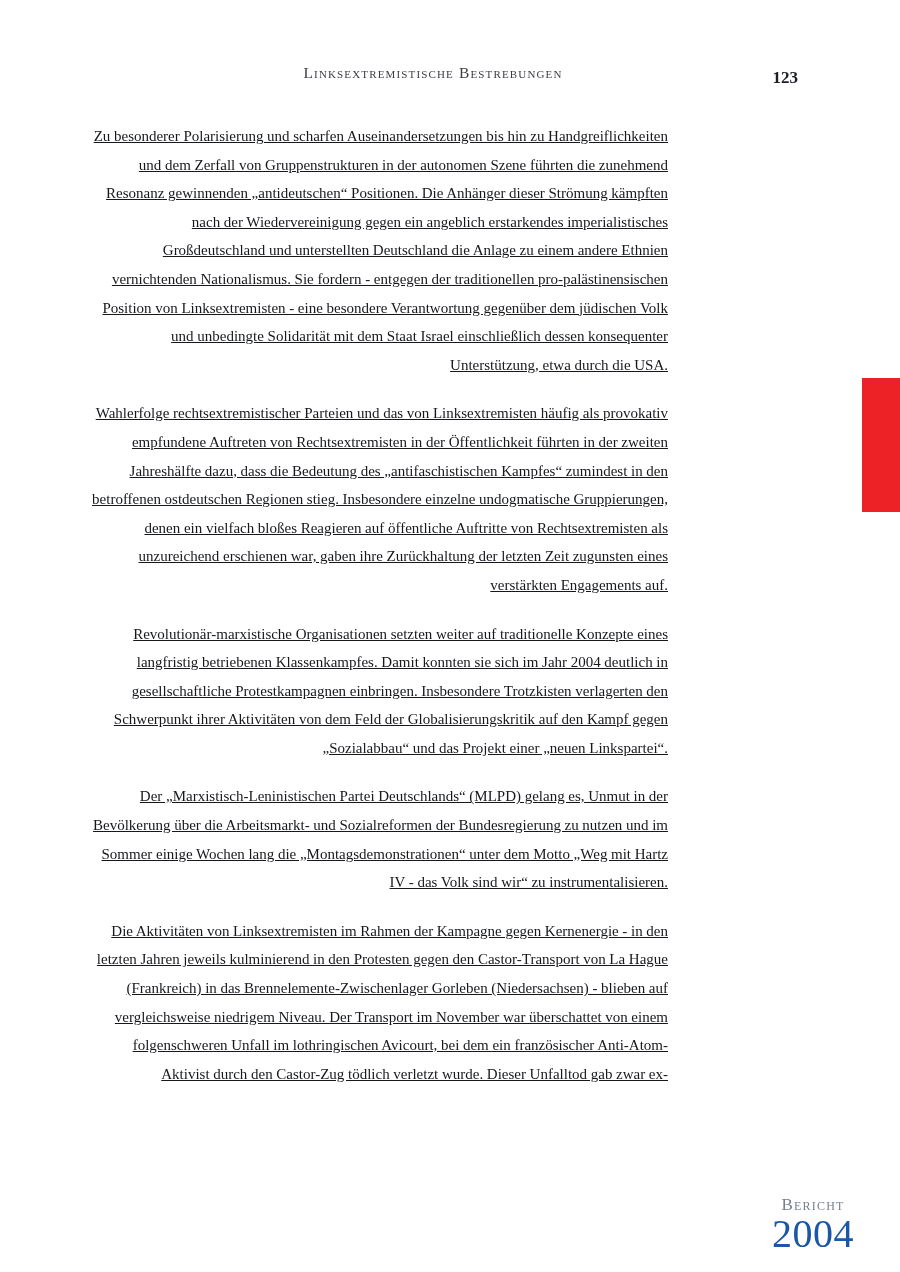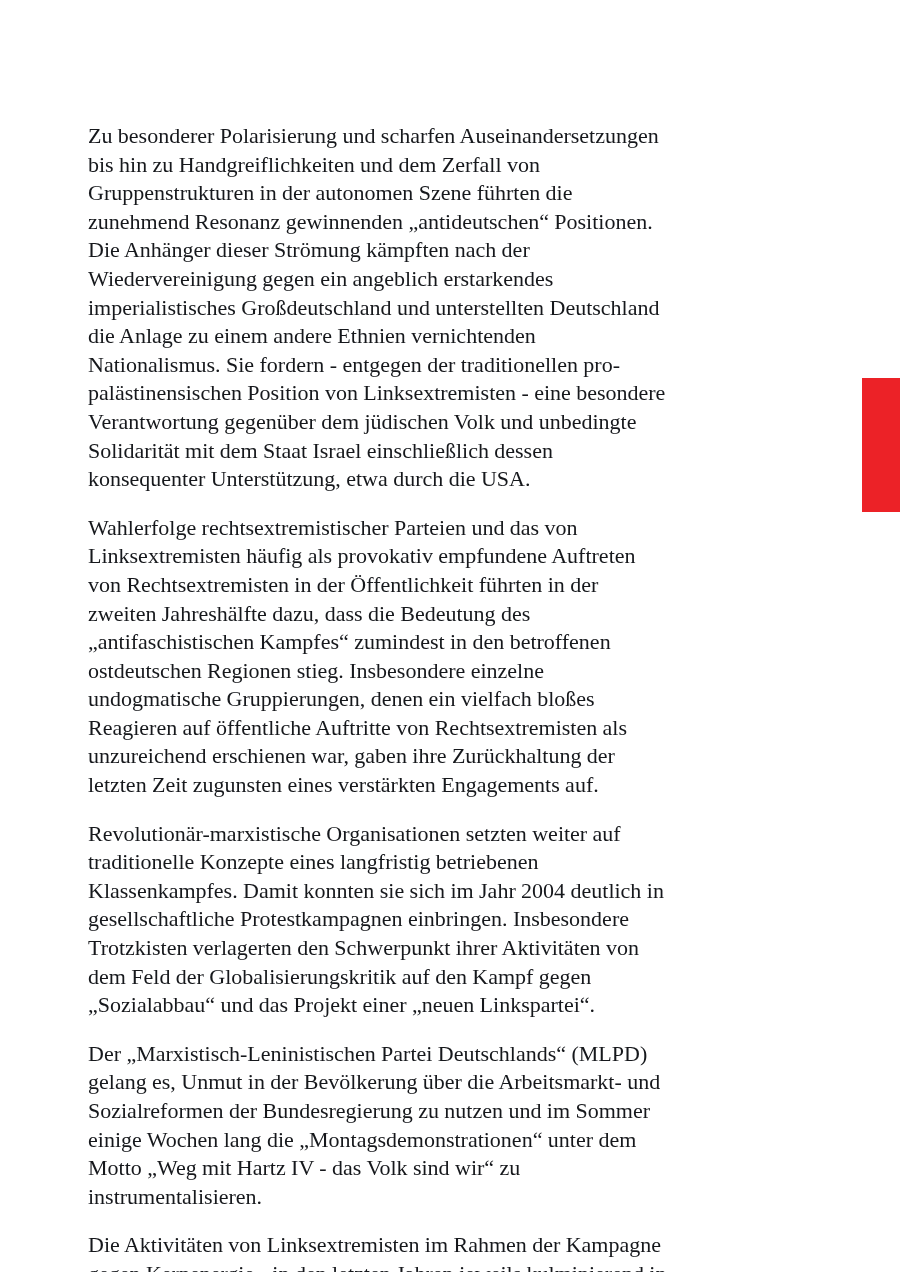--- a/index.html
+++ b/index.html
@@ -57,27 +57,28 @@
   }
 
   
   .textcol {
     position: absolute;
     left: 88px;
     top: 122px;
     width: 580px;
   }
   .para {
-    font-size: 22px;
+    font-size: 15px;
     line-height: 28.6px;
     color: #16181c;
-    text-align: left;
+    text-align: right;
     margin: 0 0 20px 0;
     word-spacing: -0.1px;
     hyphens: none;
+    text-decoration: underline;
   }
   .para:last-child {
     margin-bottom: 8px;
   }
 
   
   .edge-tab {
     position: absolute;
     left: 862px;
     top: 378px;
@@ -110,25 +111,33 @@
     letter-spacing: 0.5px;
     color: #1b57a5;
     display: block;
   }
 </style>
 </head>
 <body>
 
 <div class="page">
 
+  <div class="header">
+    <span class="header-title">Linksextremistische Bestrebungen</span>
+    <span class="header-pageno">123</span>
+  </div>
 
   <div class="textcol">
     <p class="para">Zu besonderer Polarisierung und scharfen Auseinandersetzungen bis hin zu Handgreiflichkeiten und dem Zerfall von Gruppenstrukturen in der autonomen Szene führten die zunehmend Resonanz gewinnenden „antideutschen“ Positionen. Die Anhänger dieser Strömung kämpften nach der Wiedervereinigung gegen ein angeblich erstarkendes imperialistisches Großdeutschland und unterstellten Deutschland die Anlage zu einem andere Ethnien vernichtenden Nationalismus. Sie fordern - entgegen der traditionellen pro-palästinensischen Position von Linksextremisten - eine besondere Verantwortung gegenüber dem jüdischen Volk und unbedingte Solidarität mit dem Staat Israel einschließlich dessen konsequenter Unterstützung, etwa durch die USA.</p>
     <p class="para">Wahlerfolge rechtsextremistischer Parteien und das von Linksextremisten häufig als provokativ empfundene Auftreten von Rechtsextremisten in der Öffentlichkeit führten in der zweiten Jahreshälfte dazu, dass die Bedeutung des „antifaschistischen Kampfes“ zumindest in den betroffenen ostdeutschen Regionen stieg. Insbesondere einzelne undogmatische Gruppierungen, denen ein vielfach bloßes Reagieren auf öffentliche Auftritte von Rechtsextremisten als unzureichend erschienen war, gaben ihre Zurückhaltung der letzten Zeit zugunsten eines verstärkten Engagements auf.</p>
     <p class="para">Revolutionär-marxistische Organisationen setzten weiter auf traditionelle Konzepte eines langfristig betriebenen Klassenkampfes. Damit konnten sie sich im Jahr 2004 deutlich in gesellschaftliche Protestkampagnen einbringen. Insbesondere Trotzkisten verlagerten den Schwerpunkt ihrer Aktivitäten von dem Feld der Globalisierungskritik auf den Kampf gegen „Sozialabbau“ und das Projekt einer „neuen Linkspartei“.</p>
     <p class="para">Der „Marxistisch-Leninistischen Partei Deutschlands“ (MLPD) gelang es, Unmut in der Bevölkerung über die Arbeitsmarkt- und Sozialreformen der Bundesregierung zu nutzen und im Sommer einige Wochen lang die „Montagsdemonstrationen“ unter dem Motto „Weg mit Hartz IV - das Volk sind wir“ zu instrumentalisieren.</p>
     <p class="para">Die Aktivitäten von Linksextremisten im Rahmen der Kampagne gegen Kernenergie - in den letzten Jahren jeweils kulminierend in den Protesten gegen den Castor-Transport von La Hague (Frankreich) in das Brennelemente-Zwischenlager Gorleben (Niedersachsen) - blieben auf vergleichsweise niedrigem Niveau. Der Transport im November war überschattet von einem folgenschweren Unfall im lothringischen Avicourt, bei dem ein französischer Anti-Atom-Aktivist durch den Castor-Zug tödlich verletzt wurde. Dieser Unfalltod gab zwar ex-</p>
   </div>
 
   <div class="edge-tab"></div>
 
+  <div class="footer-logo">
+    <span class="logo-bericht">Bericht</span>
+    <span class="logo-year">2004</span>
+  </div>
 
 </div>
 
 </body></html>

